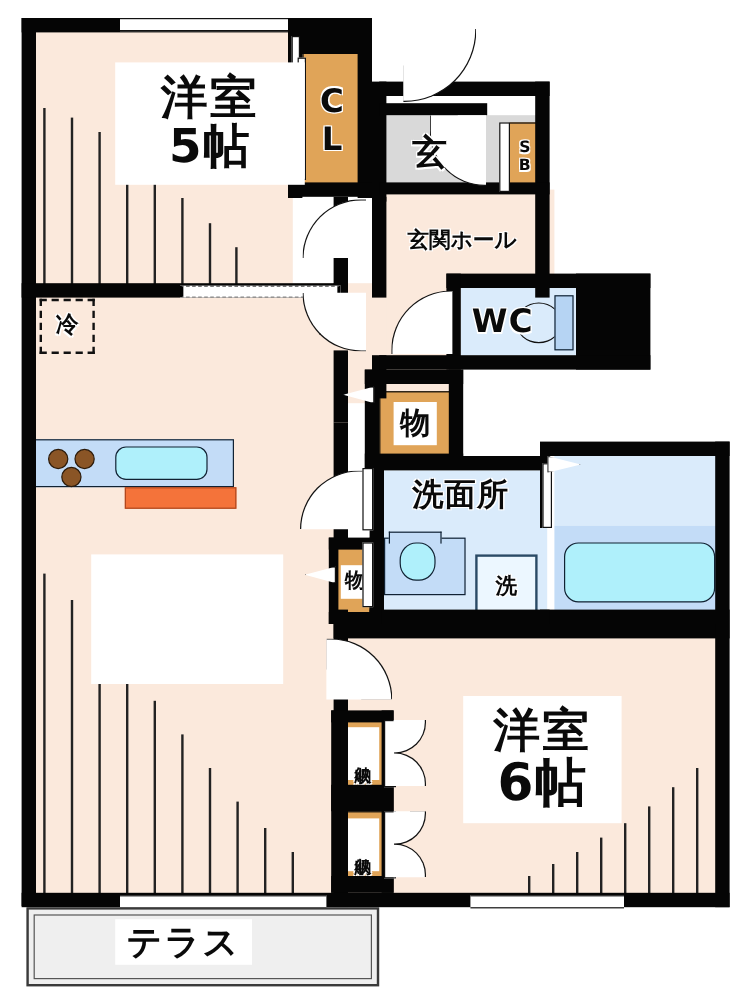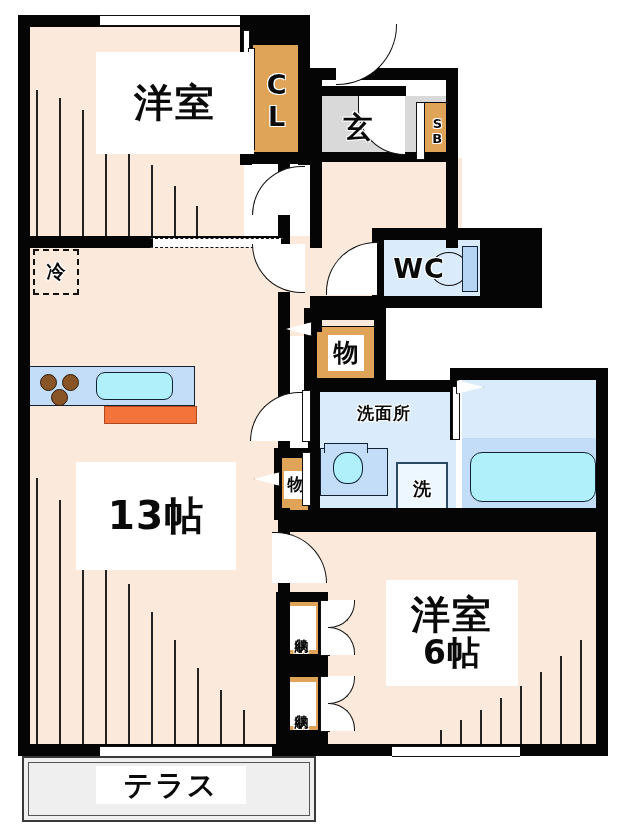--- a/index.html
+++ b/index.html
@@ -247,36 +247,37 @@
   <div class="leaf" style="left:302px;top:390px;width:7px;height:50px;"></div>
   <div class="leaf" style="left:302px;top:452px;width:7px;height:52px;"></div>
 
   <div class="abs" style="left:456px;top:380px;width:28px;height:14px;background:#fff;border:1.5px solid #111;clip-path:polygon(0 0,100% 50%,0 100%);"></div>
   <div class="abs" style="left:286px;top:322px;width:26px;height:14px;background:#fff;border:1.5px solid #111;clip-path:polygon(100% 0,0 50%,100% 100%);"></div>
   <div class="abs" style="left:254px;top:472px;width:26px;height:14px;background:#fff;border:1.5px solid #111;clip-path:polygon(100% 0,0 50%,100% 100%);"></div>
 
   <div class="terrace" style="left:22px;top:756px;width:290px;height:62px;">
     <div class="abs" style="left:4px;top:4px;right:4px;bottom:4px;border:1px solid #555;"></div>
   </div>
-  <span class="lbl lbl-box" style="left:96px;top:766px;width:150px;height:38px;font-size:29px;letter-spacing:2px;">テラス</span>
+  <span class="lbl lbl-box" style="left:96px;top:766px;width:114px;height:38px;font-size:29px;letter-spacing:2px;">テラス</span>
 
   <div class="lbl lbl-box" style="left:96px;top:52px;width:158px;height:102px;flex-direction:column;">
     <span style="font-size:39px;letter-spacing:2px;">洋室</span>
+    <span style="font-size:39px;letter-spacing:1px;">5帖</span>
   </div>
 
   <div class="lbl lbl-box" style="left:76px;top:462px;width:160px;height:108px;flex-direction:column;">
-    <span style="font-size:39px;letter-spacing:1px;">13帖</span>
   </div>
 
   <div class="lbl lbl-box" style="left:386px;top:580px;width:132px;height:106px;flex-direction:column;">
     <span style="font-size:39px;letter-spacing:2px;">洋室</span>
-    <span style="font-size:33px;letter-spacing:1px;">6帖</span>
+    <span style="font-size:43px;letter-spacing:1px;">6帖</span>
   </div>
 
   <span class="lbl" style="left:338px;top:106px;width:40px;height:42px;font-size:29px;">玄</span>
 
+  <span class="lbl" style="left:326px;top:188px;width:118px;height:26px;font-size:18px;letter-spacing:0px;">玄関ホール</span>
 
   <span class="lbl" style="left:392px;top:252px;width:54px;height:34px;font-size:27px;letter-spacing:1px;">WC</span>
 
-  <span class="lbl" style="left:330px;top:400px;width:108px;height:28px;font-size:17px;letter-spacing:1px;">洗面所</span>
+  <span class="lbl" style="left:330px;top:400px;width:108px;height:28px;font-size:26px;letter-spacing:1px;">洗面所</span>
 
 
 </div>
 
 </body></html>

